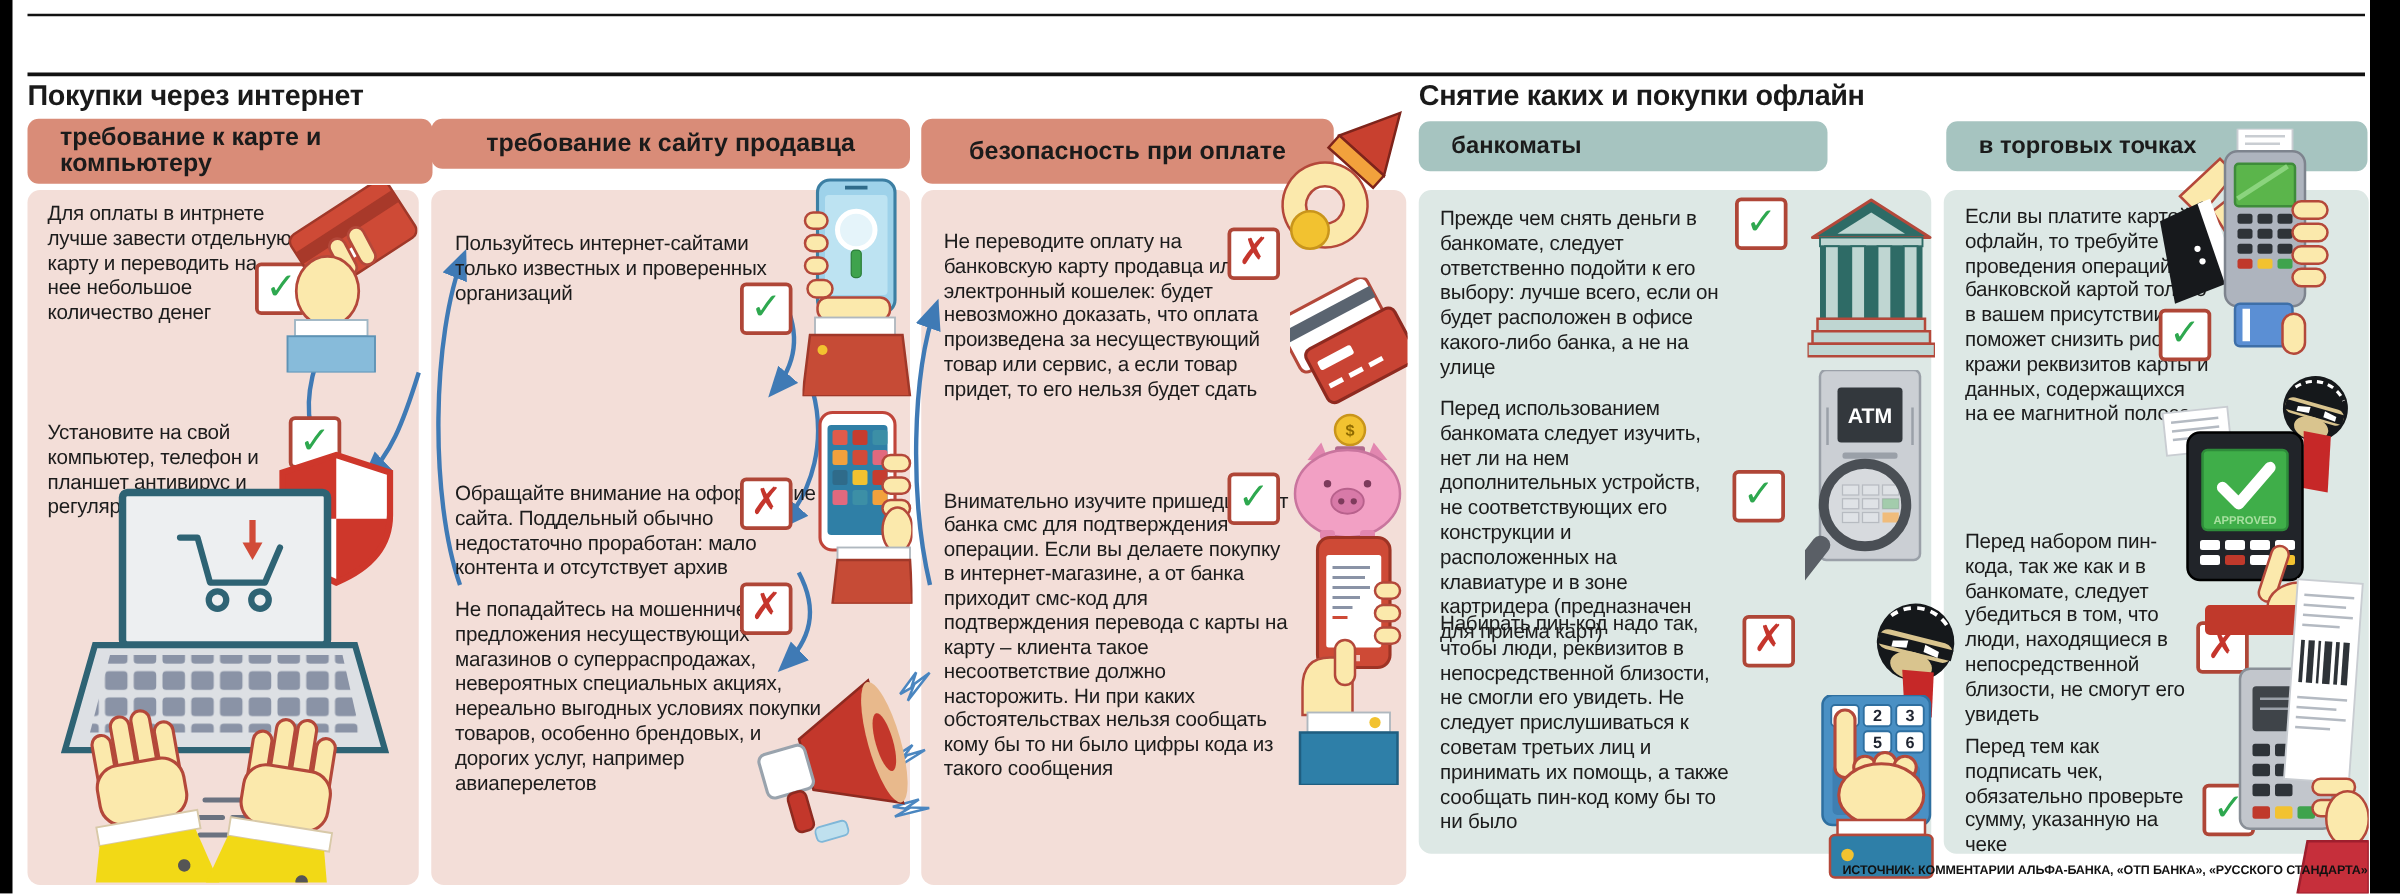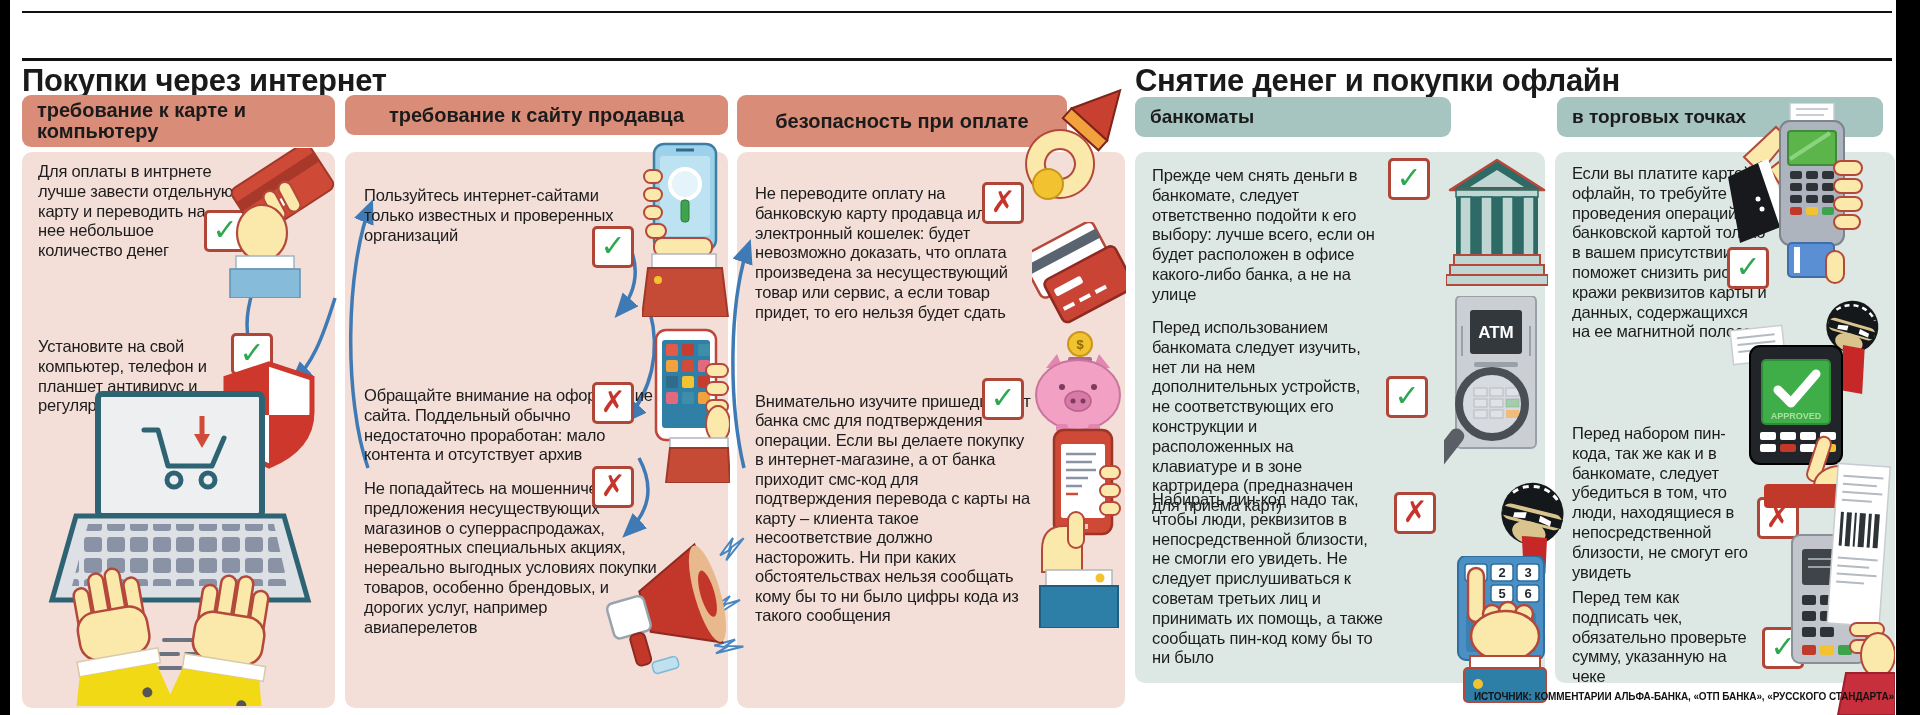--- a/index.html
+++ b/index.html
@@ -5,26 +5,26 @@
   html,body{margin:0;padding:0;background:#fff;}
   .stage{position:relative;width:1920px;height:715px;background:#ffffff;overflow:hidden;
          font-family:"Liberation Sans",sans-serif;color:#1a1a1a;}
   .edge{position:absolute;top:0;height:715px;background:#000;}
   .edge.left{left:0;width:10px;}
   .edge.right{left:1896px;width:24px;}
   .rule{position:absolute;left:22px;width:1870px;background:#111;}
   .rule.top{top:11px;height:2px;}
   .rule.under{top:58px;height:3px;}
   .main-title{position:absolute;left:22px;top:16px;font-size:31px;font-weight:bold;letter-spacing:-0.5px;}
-  .sec-h{position:absolute;top:63px;font-size:31px;font-weight:bold;letter-spacing:-0.3px;}
+  .sec-h{position:absolute;top:63px;font-size:23px;font-weight:bold;letter-spacing:-0.3px;}
   .col-header{position:absolute;border-radius:9px;display:flex;align-items:center;
               font-weight:bold;color:#1b1b1b;line-height:1.05;}
   .col-header.pink{background:#D98C78;font-size:20px;}
   .col-header.teal{background:#A6C4C0;font-size:19px;}
-  .col-header.padL{padding-left:15px;}
+  .col-header.padL{padding-left:26px;}
   .col-header.ctr{justify-content:center;}
   .panel{position:absolute;border-radius:10px;}
   .panel.pink{background:#F3DED8;}
   .panel.teal{background:#DDE8E5;}
   .itm{position:absolute;font-size:16.5px;line-height:1.2;color:#1c1c1c;letter-spacing:-0.2px;z-index:3;}
   .mark{position:absolute;width:36px;height:36px;background:#fff;border:3px solid #AF4637;border-radius:5px;
         display:flex;align-items:center;justify-content:center;z-index:4;
         font-family:"DejaVu Sans",sans-serif;font-weight:bold;font-size:30px;line-height:1;}
   .mark.check::after{content:"✓";color:#2EA84F;margin-top:-3px;}
   .mark.cross::after{content:"✗";color:#C5352C;margin-top:-2px;}
@@ -36,21 +36,21 @@
 <body>
 
 <div class="stage">
 
   <div class="edge left"></div>
   <div class="edge right"></div>
   <div class="rule top"></div>
   <div class="rule under"></div>
 
   <div class="sec-h" style="left:22px">Покупки через интернет</div>
-  <div class="sec-h" style="left:1135px">Снятие денег и покупки офлайн</div>
+  <div class="sec-h" style="left:1135px">Снятие каких и покупки офлайн</div>
 
   <div class="col-header pink padL" style="left:22px;top:95px;width:298px;height:52px">
       <span>требование к карте и компьютеру</span>
     </div>
   <div class="col-header pink ctr" style="left:345px;top:95px;width:383px;height:40px">
       <span>требование к сайту продавца</span>
     </div>
   <div class="col-header pink ctr" style="left:737px;top:95px;width:330px;height:52px">
       <span>безопасность при оплате</span>
     </div>

